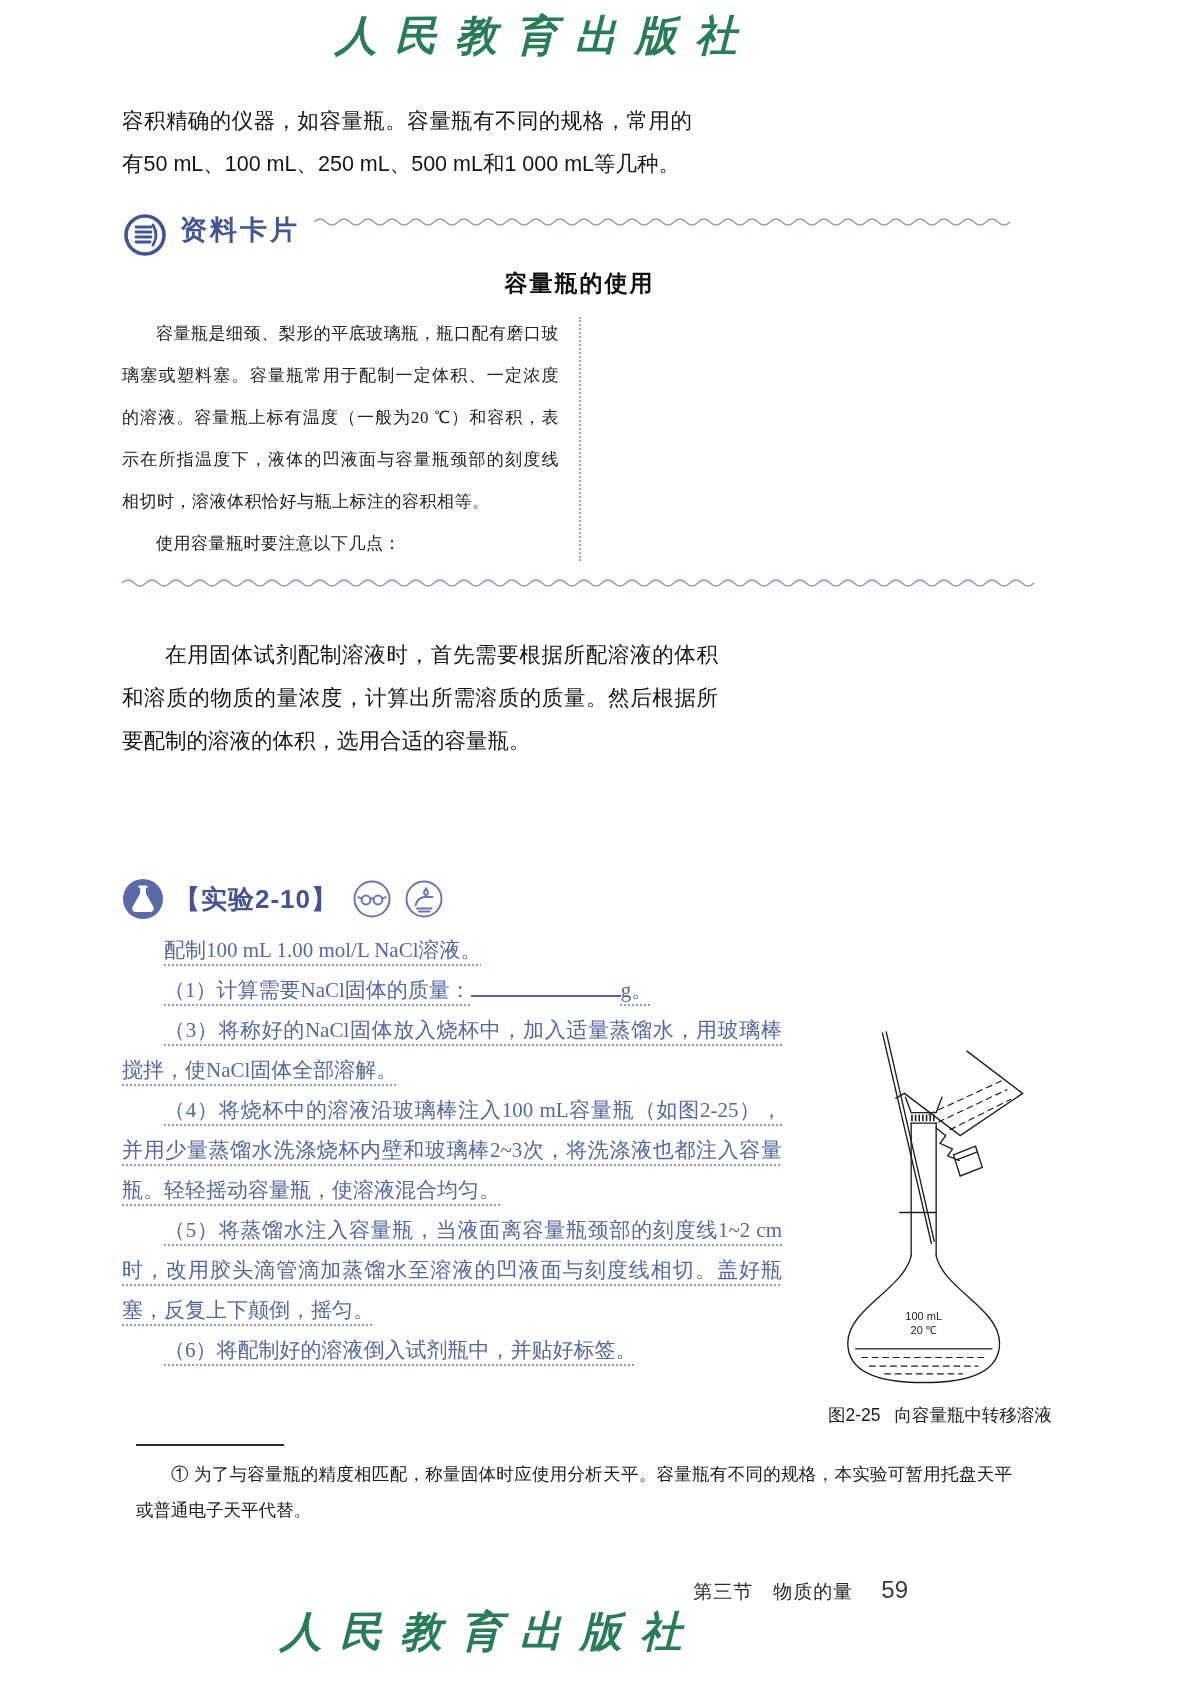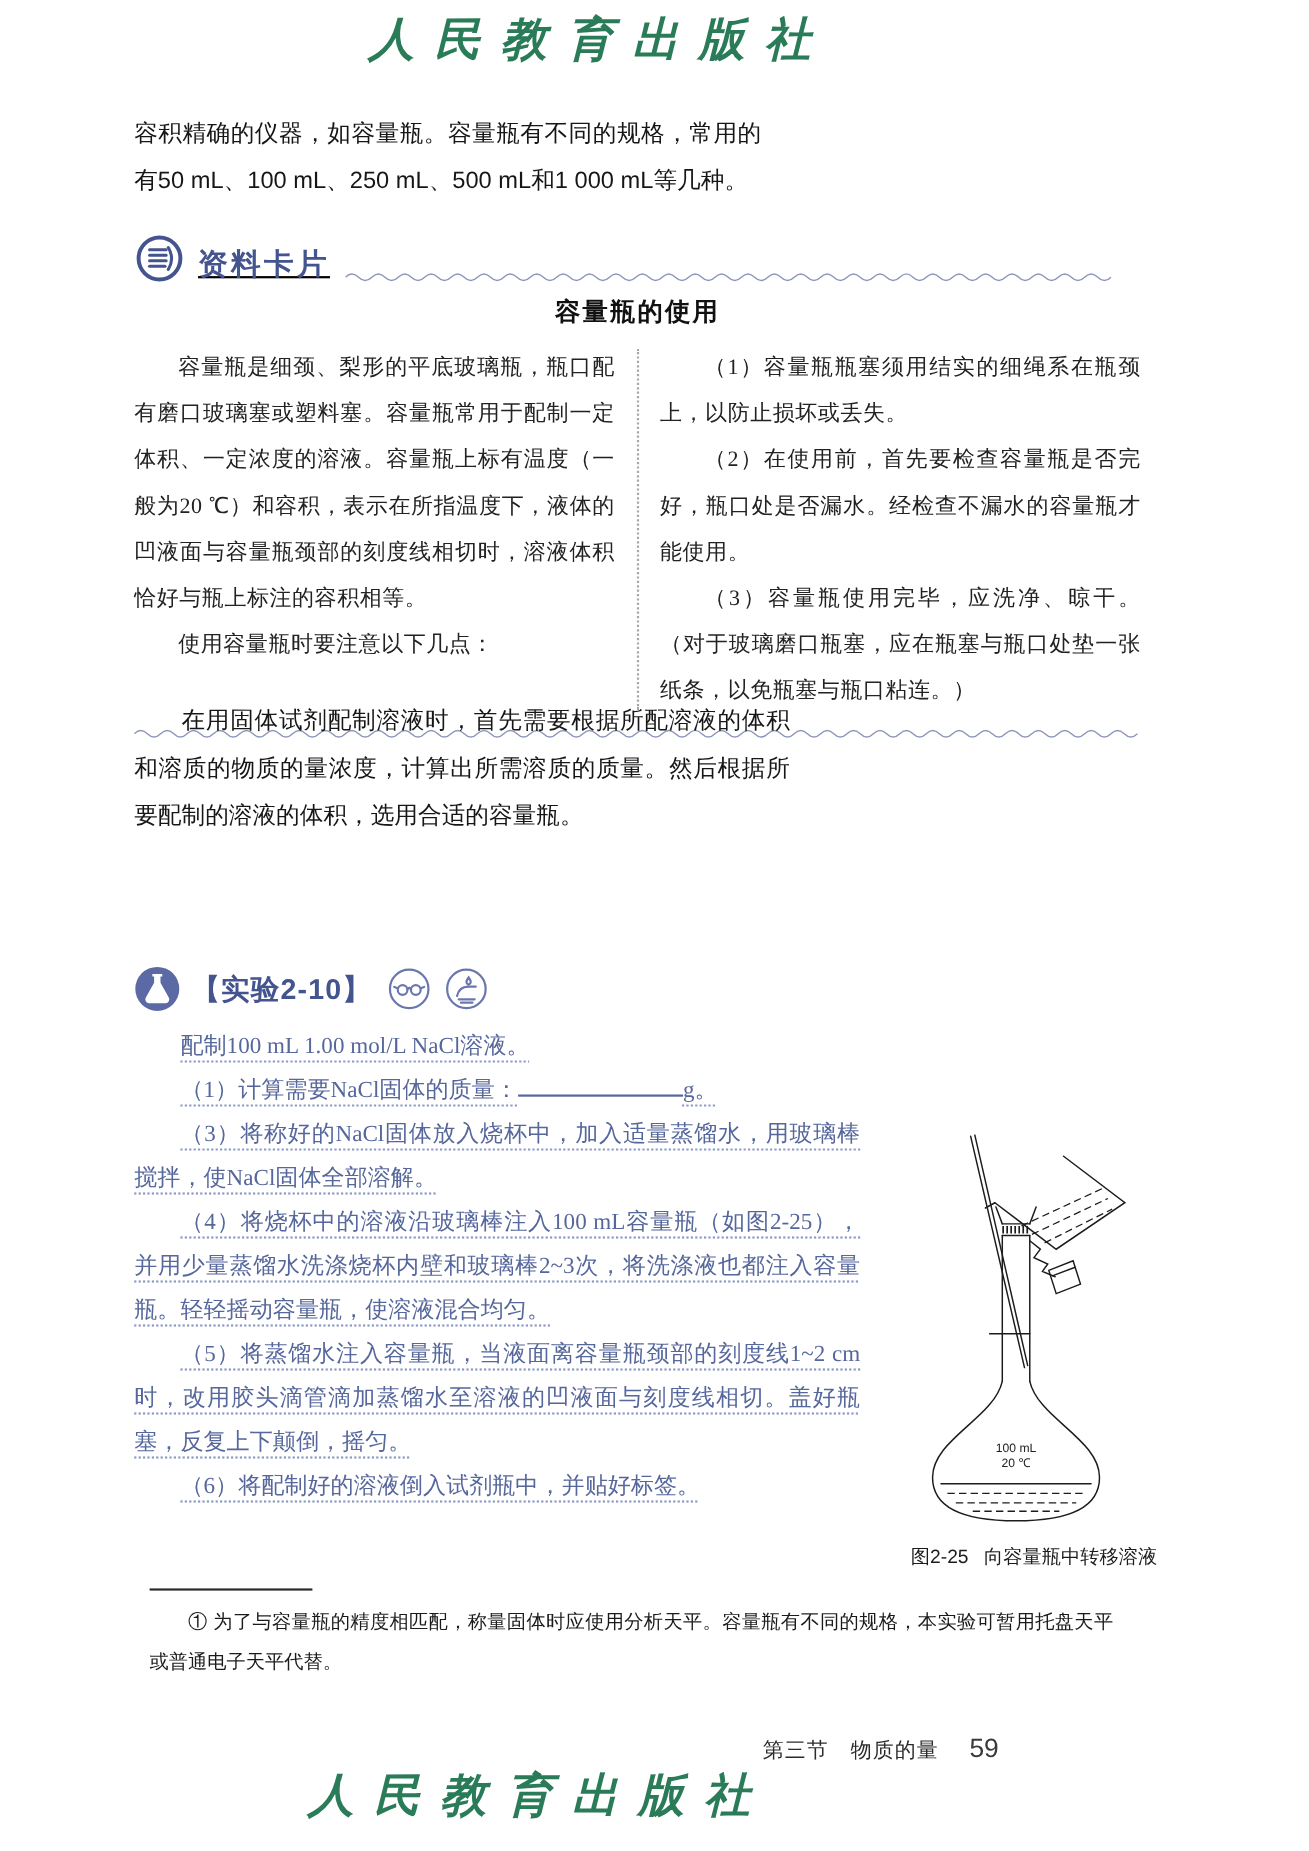--- a/index.html
+++ b/index.html
@@ -18,38 +18,38 @@
   
   .para {
     position:absolute; margin:0; color:#161616;
     font-size:21.5px; line-height:43px; text-align:justify;
     font-family:"Liberation Sans", sans-serif;
   }
   .intro { left:122px; top:100px; width:570px; }
   .body2 { left:122px; top:634px; width:596px; text-indent:2em; }
   
   .card { position:absolute; left:122px; top:212px; width:915px; }
-  .card-header { display:flex; align-items:flex-end;text-decoration:underline; }
+  .card-header { display:flex; align-items:flex-start; }
   .card-icon { flex:0 0 auto; }
   .card-label {
     margin-left:12px; font-size:27px; font-weight:bold; color:#44548e;
     letter-spacing:3px; white-space:nowrap;
   }
   .wave { display:block; }
   .wave-header { margin-left:14px; margin-top:4px; }
   .wave-bottom { margin-top:12px; }
   .card-title {
     margin:10px 0 0 0; text-align:center; font-size:23px; font-weight:bold;
     color:#111; letter-spacing:2px;
   }
   .card-columns { display:flex; margin-top:14px; }
   .col { width:437px; }
   .col p {
     margin:0; text-indent:2em; text-align:justify;
-    font-family:"Liberation Serif", serif; font-size:20px;
+    font-family:"Liberation Serif", serif; font-size:17px;
     line-height:42px; color:#222; letter-spacing:0.5px;
   }
   .col-divider { width:0; border-left:2px dotted #a6a6ad; margin:4px 19px 4px 20px; }
   
   .experiment { position:absolute; left:122px; top:876px; width:680px; }
   .exp-header { display:flex; align-items:center; height:46px; }
   .exp-label {
     margin-left:10px; font-size:26px; font-weight:bold; color:#44548e;
     letter-spacing:1px; white-space:nowrap;
   }
@@ -122,25 +122,20 @@
     </div>
 
     <h3 class="card-title">容量瓶的使用</h3>
 
     <div class="card-columns">
       <div class="col col-left">
         <p>容量瓶是细颈、梨形的平底玻璃瓶，瓶口配有磨口玻璃塞或塑料塞。容量瓶常用于配制一定体积、一定浓度的溶液。容量瓶上标有温度（一般为20 ℃）和容积，表示在所指温度下，液体的凹液面与容量瓶颈部的刻度线相切时，溶液体积恰好与瓶上标注的容积相等。</p>
         <p>使用容量瓶时要注意以下几点：</p>
       </div>
       <div class="col-divider"></div>
-      <div class="col col-right">
-        <p>（1）容量瓶瓶塞须用结实的细绳系在瓶颈上，以防止损坏或丢失。</p>
-        <p>（2）在使用前，首先要检查容量瓶是否完好，瓶口处是否漏水。经检查不漏水的容量瓶才能使用。</p>
-        <p>（3）容量瓶使用完毕，应洗净、晾干。（对于玻璃磨口瓶塞，应在瓶塞与瓶口处垫一张纸条，以免瓶塞与瓶口粘连。）</p>
-      </div>
     </div>
 
     <svg class="wave wave-bottom" width="915" height="12">
         <path d="M0 6 q6 -6 12 0 t12 0 t12 0 t12 0 t12 0 t12 0 t12 0 t12 0 t12 0 t12 0 t12 0 t12 0 t12 0 t12 0 t12 0 t12 0 t12 0 t12 0 t12 0 t12 0 t12 0 t12 0 t12 0 t12 0 t12 0 t12 0 t12 0 t12 0 t12 0 t12 0 t12 0 t12 0 t12 0 t12 0 t12 0 t12 0 t12 0 t12 0 t12 0 t12 0 t12 0 t12 0 t12 0 t12 0 t12 0 t12 0 t12 0 t12 0 t12 0 t12 0 t12 0 t12 0 t12 0 t12 0 t12 0 t12 0 t12 0 t12 0 t12 0 t12 0 t12 0 t12 0 t12 0 t12 0 t12 0 t12 0 t12 0 t12 0 t12 0 t12 0 t12 0 t12 0 t12 0 t12 0 t12 0 t12 0" fill="none" stroke="#8d97bd" stroke-width="1.3"></path>
       </svg>
   </section>
 
   <p class="para body2">在用固体试剂配制溶液时，首先需要根据所配溶液的体积和溶质的物质的量浓度，计算出所需溶质的质量。然后根据所要配制的溶液的体积，选用合适的容量瓶。</p>
 
   <section class="experiment">

